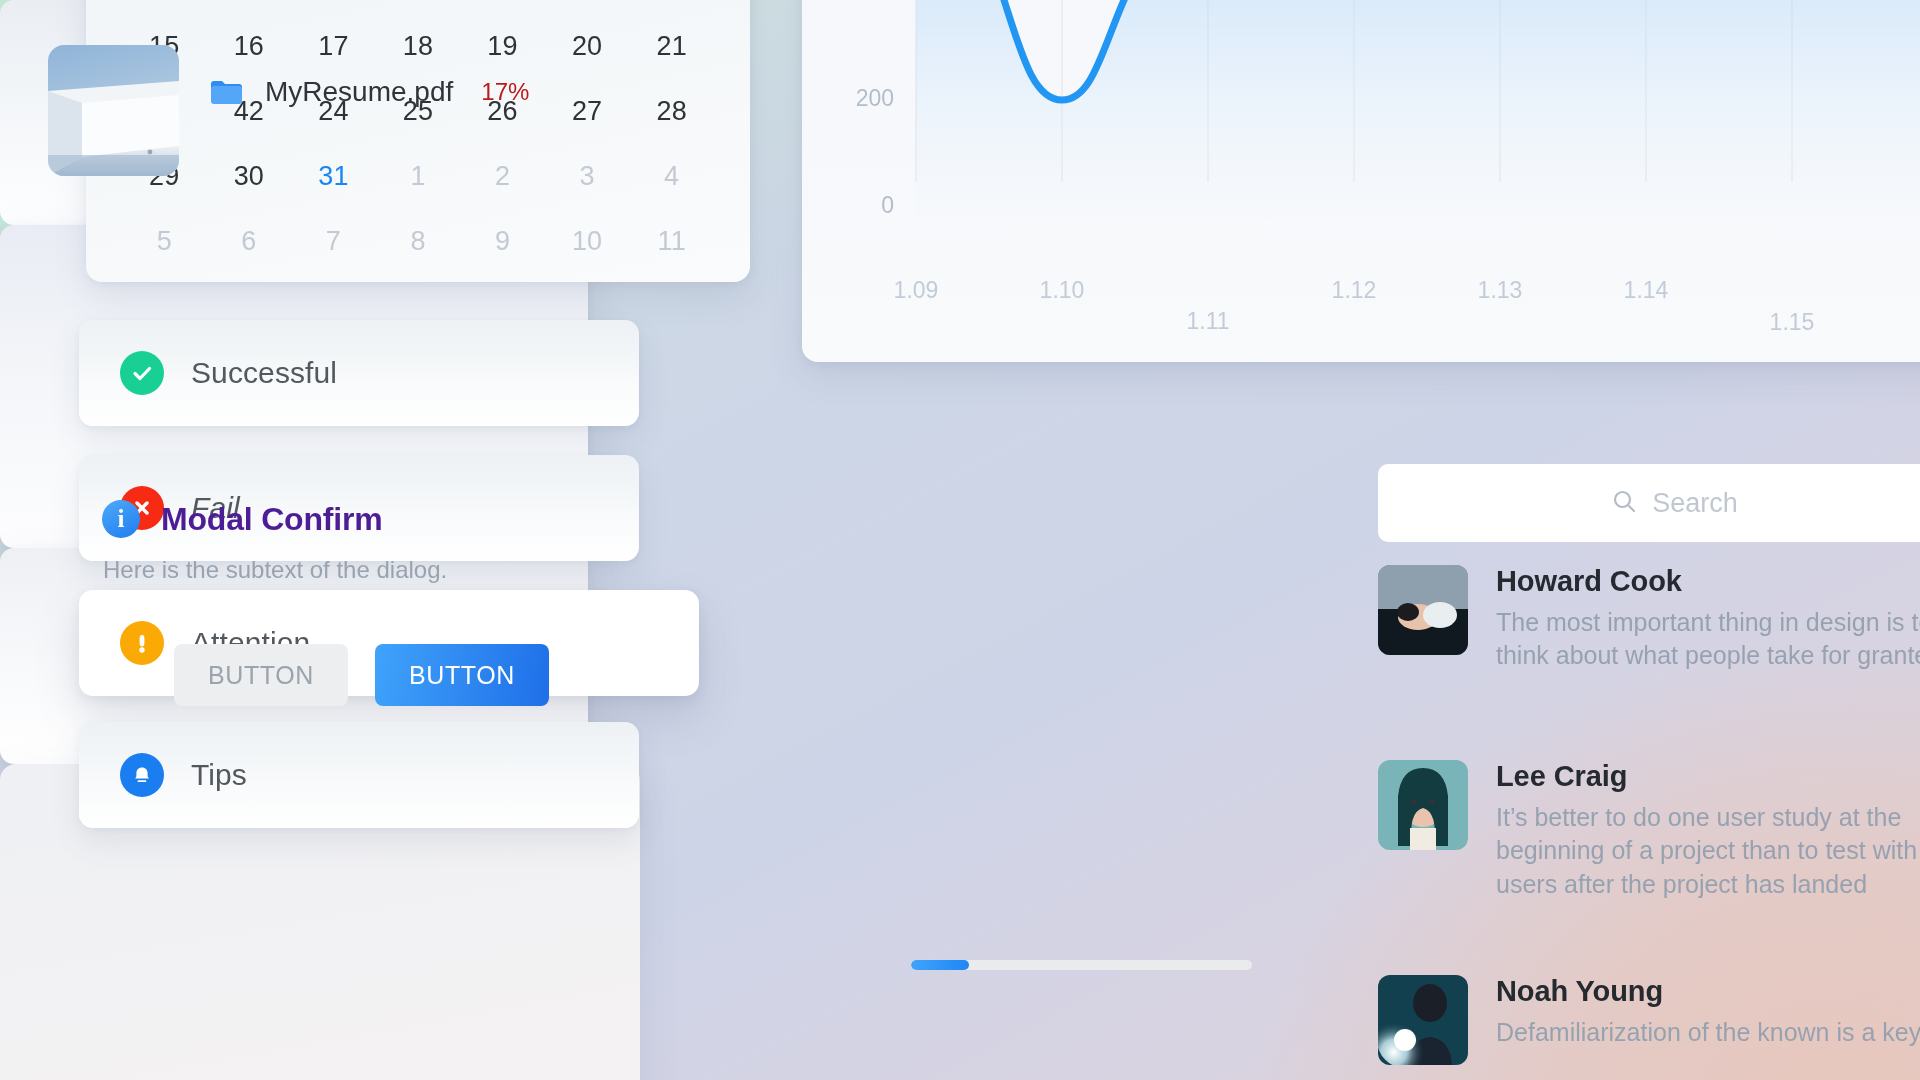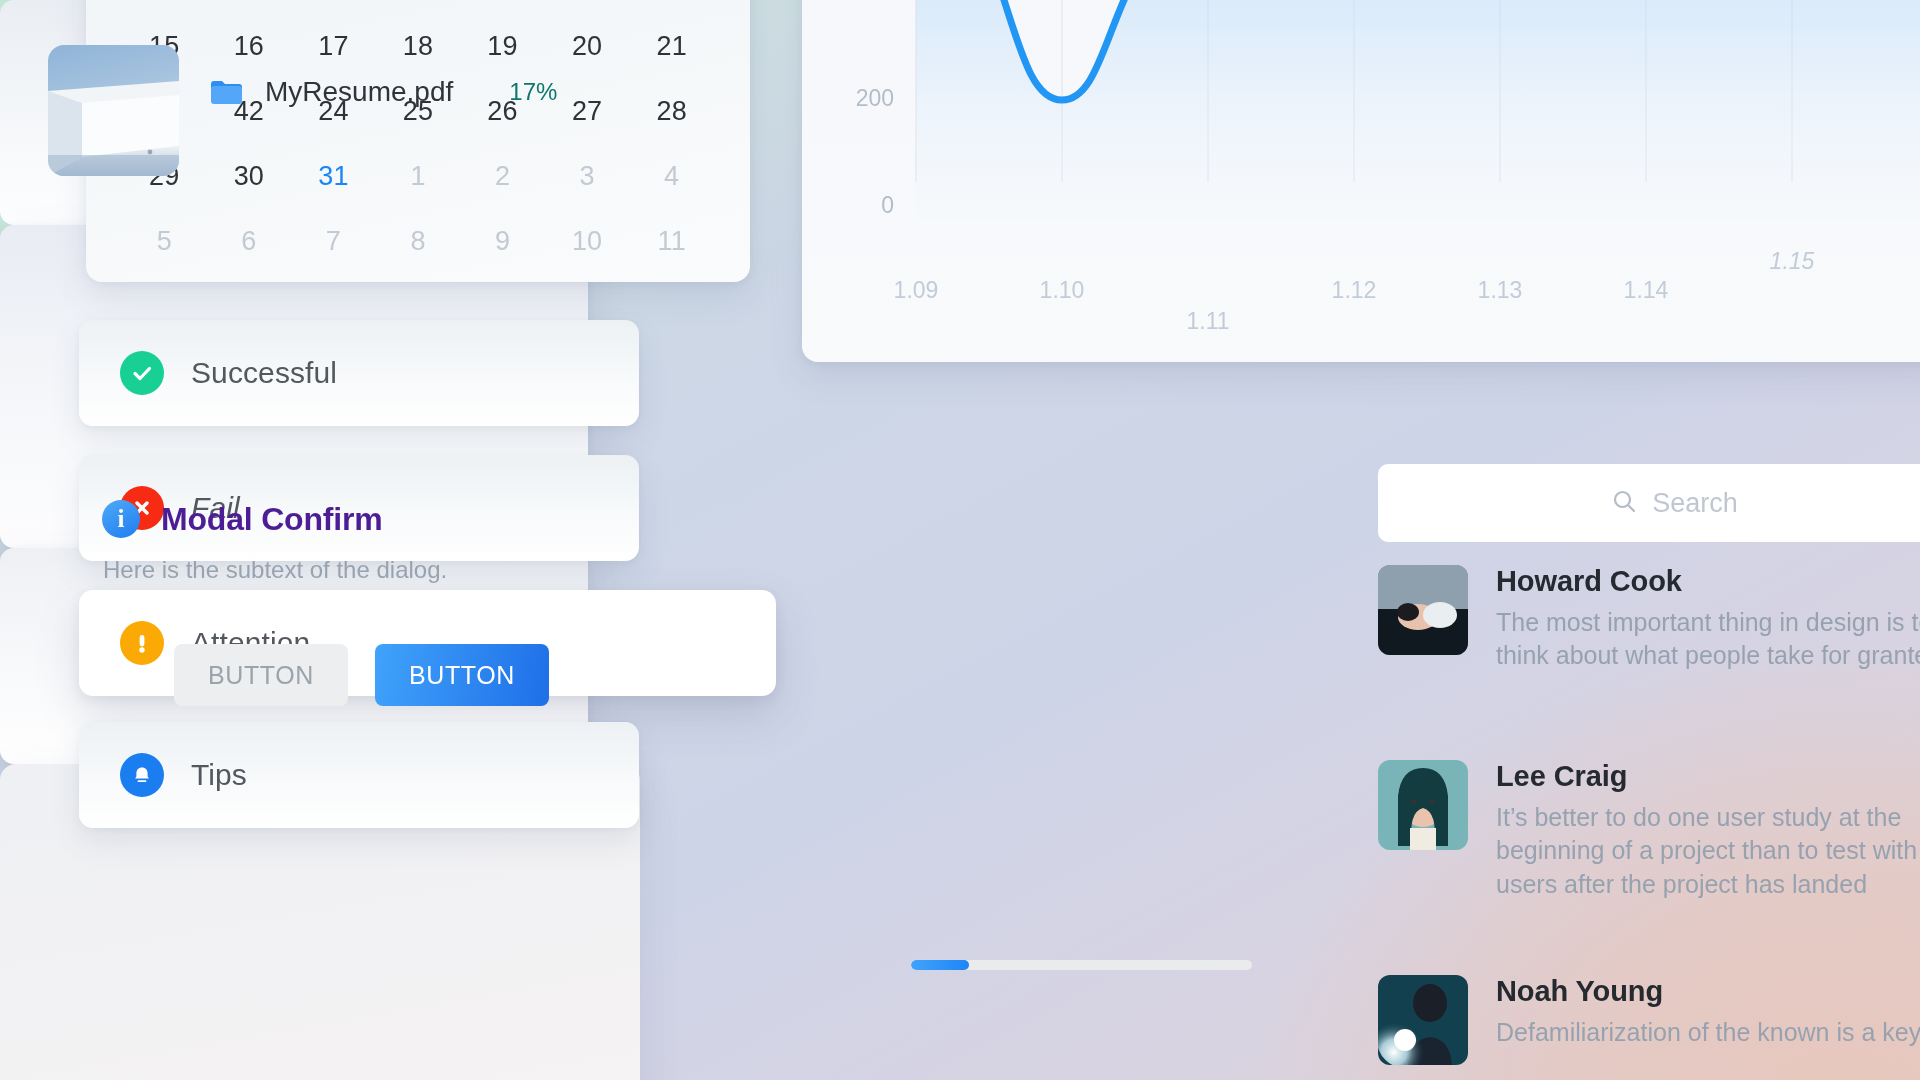--- a/index.html
+++ b/index.html
@@ -73,21 +73,21 @@
     position: absolute;
     left: 79px;
     width: 560px; height: 106px;
     border-radius: 14px;
     display: flex; align-items: center;
     padding-left: 41px;
     background: linear-gradient(180deg, #edf1f4 0%, #f8fafb 58%, #ffffff 100%);
     box-shadow: 0 13px 30px rgba(86,96,128,0.12), 0 2px 7px rgba(86,96,128,0.06);
   }
   .alert.raised {
-    width: 697px;
+    width: 620px;
     background: #ffffff;
     box-shadow: 0 20px 44px rgba(86,96,128,0.18), 0 4px 12px rgba(86,96,128,0.10);
   }
   .alert-ico {
     width: 44px; height: 44px; border-radius: 50%;
     flex: none;
     display: flex; align-items: center; justify-content: center;
     color: #fff;
   }
   .alert-ico svg { display: block; }
@@ -179,22 +179,22 @@
   .file-row {
     position: absolute; left: 210px; top: 76px;
     display: flex; align-items: center;
   }
   .folder-ico { width: 33px; height: 26px; flex: none; }
   .file-name {
     margin-left: 22px;
     font-size: 28px; color: #2f343b;
   }
   .file-pct {
-    margin-left: 56px;
-    font-size: 24px; color: #0f766e;
+    margin-left: 28px;
+    font-size: 24px; color: #b91c1c;
   }
   .track {
     position: absolute; left: 911px; top: 960px;
     width: 341px; height: 10px;
     border-radius: 5px; background: #e9ebed;
     overflow: hidden;
   }
   .track .fill {
     height: 100%; border-radius: 5px;
     background: linear-gradient(90deg, #40a3fb 0%, #1f86f5 100%);
@@ -307,21 +307,21 @@
   <div class="ylab" id="yl0" style="left:22px; top:492px;">0</div>
   <div class="ylab" id="yl1" style="left:22px; top:385px;">200</div>
   <div class="ylab" id="yl2" style="left:22px; top:278px;">400</div>
   <div id="xlabels">
       <div class="xlab" style="left: 69px; top: 577px;">1.09</div>
       <div class="xlab" style="left: 215px; top: 577px;">1.10</div>
       <div class="xlab" style="left: 361px; top: 608px;">1.11</div>
       <div class="xlab" style="left: 507px; top: 577px;">1.12</div>
       <div class="xlab" style="left: 653px; top: 577px;">1.13</div>
       <div class="xlab" style="left: 799px; top: 577px;">1.14</div>
-      <div class="xlab" style="left: 945px; top: 548px; font-style: italic;">1.15</div>
+      <div class="xlab" style="left: 945px; top: 609px;">1.15</div>
     </div>
 </div>
 
 <div id="alerts">
     <div class="alert" style="top: 320px;">
       <span class="alert-ico" style="background: rgb(24, 208, 148);">
         <svg width="26" height="26" viewBox="0 0 26 26" fill="none" stroke="#fff" stroke-width="3.2" stroke-linecap="round" stroke-linejoin="round">
           <polyline points="6,13.5 11,18.5 20.5,8.5"></polyline>
         </svg>
       </span>

